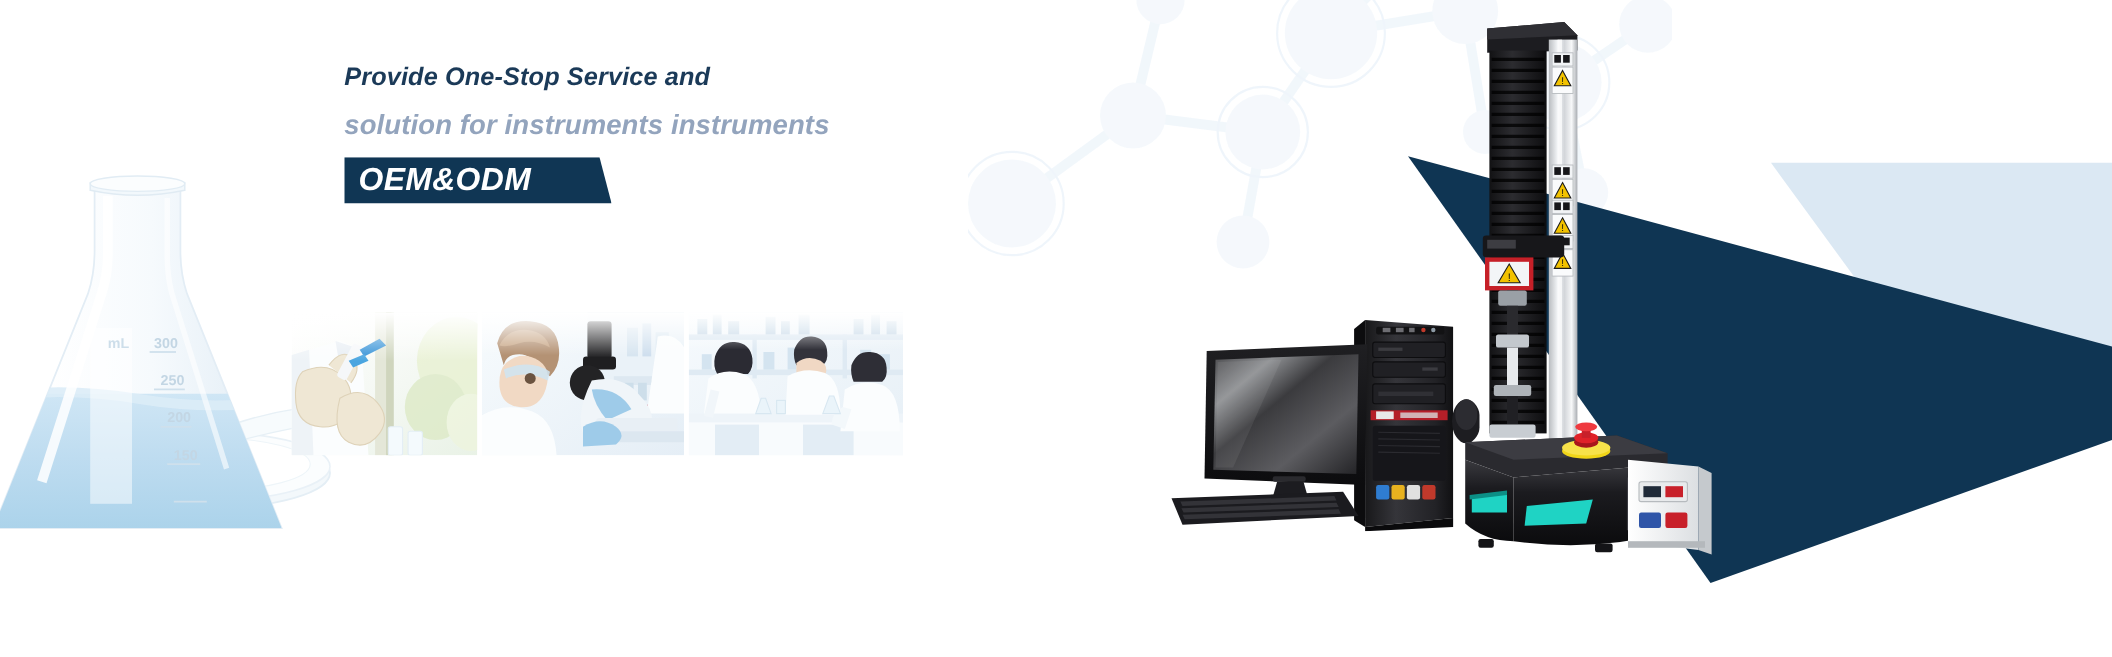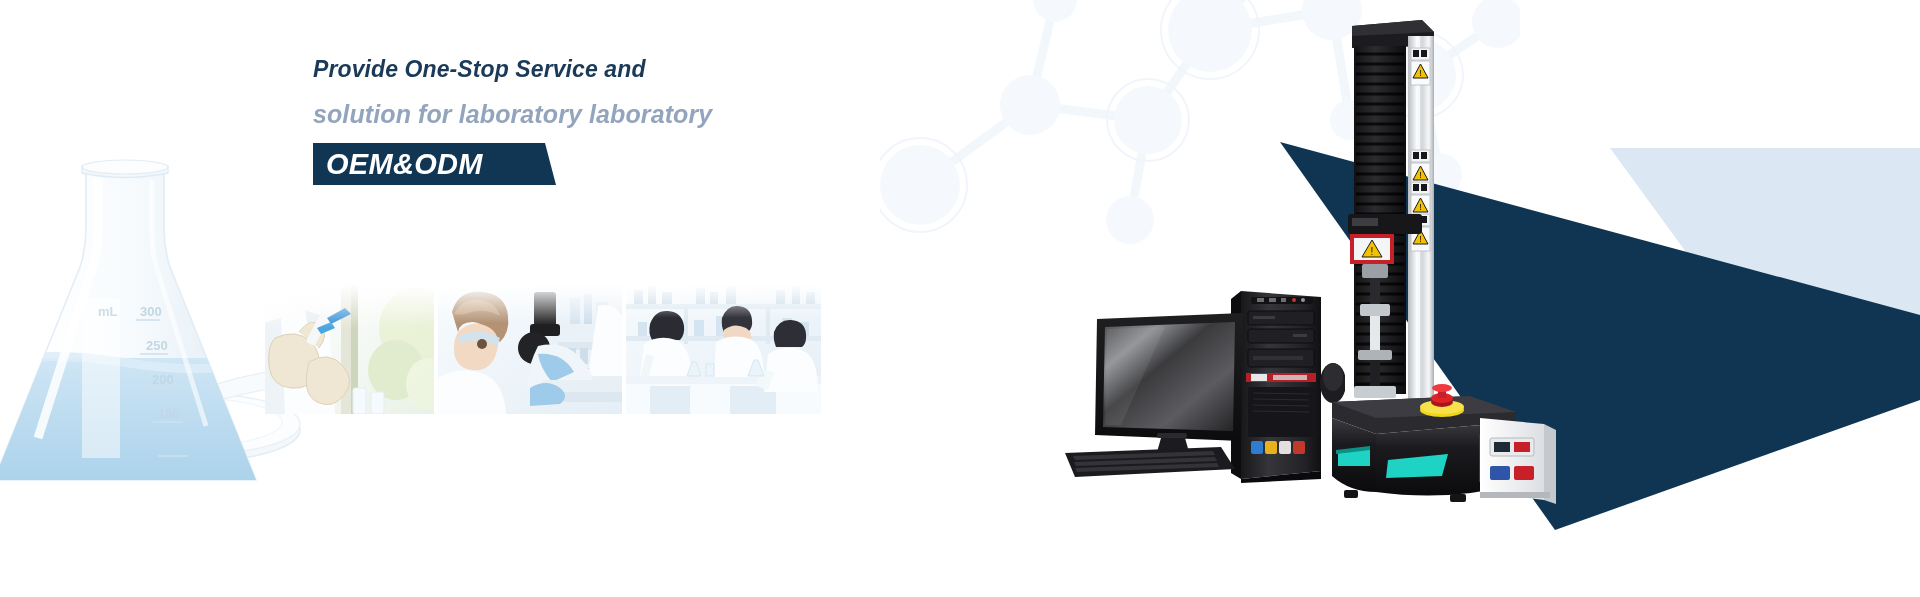--- a/index.html
+++ b/index.html
@@ -583,21 +583,21 @@
         <rect x="184" y="428" width="16" height="10" fill="#c8202a"></rect>
         <rect x="160" y="452" width="20" height="14" rx="2" fill="#2f55a8"></rect>
         <rect x="184" y="452" width="20" height="14" rx="2" fill="#c8202a"></rect>
         <rect x="150" y="478" width="70" height="6" fill="#b4b8bc"></rect>
       </g>
     </svg>
   </div>
 
   <div class="headline">
     <div class="hl-line1" style="color:#1b3a58">Provide One-Stop Service and</div>
-    <div class="hl-line2" style="color:#93a4bd">solution for laboratory laboratory</div>
+    <div class="hl-line2" style="color:#93a4bd">solution for instruments instruments</div>
     <div class="badge-wrap">
       <svg class="badge-bg" width="243" height="42" viewBox="0 0 243 42">
         <polygon points="0,0 232,0 243,42 0,42" fill="#103654"></polygon>
       </svg>
       <div class="badge-text">OEM&amp;ODM</div>
     </div>
   </div>
 
 </div>
 

